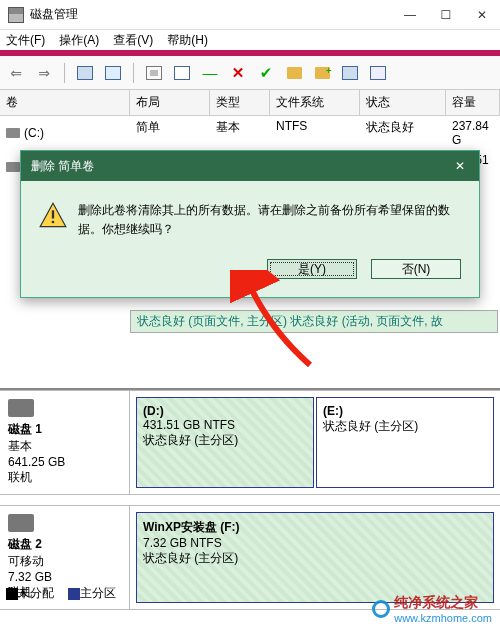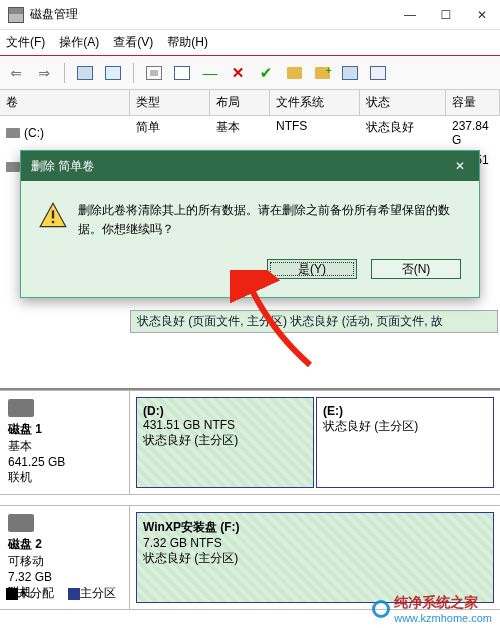--- a/index.html
+++ b/index.html
@@ -2,37 +2,37 @@
 <html><head>
   <meta charset="utf-8">
   <style>
     * { margin:0; padding:0; box-sizing:border-box; font-family: "Microsoft YaHei","Segoe UI",sans-serif; }
     body { width:500px; height:628px; background:#fff; position:relative; overflow:hidden; font-size:12px; }
     .titlebar { height:30px; background:#fff; border-bottom:1px solid #ddd; display:flex; align-items:center; }
     .titlebar .ticon { width:16px; height:16px; margin:0 6px 0 8px; background:linear-gradient(#888 40%,#bbb 40%); border:1px solid #555; }
     .titlebar .ttitle { flex:1; }
     .winbtns { display:flex; }
     .winbtn { width:36px; height:30px; display:flex; align-items:center; justify-content:center; color:#333; }
-    .menubar { height:26px; display:flex; align-items:center; padding:0 6px; gap:14px; border-bottom:1px solid #be185d;text-align:right; }
+    .menubar { height:26px; display:flex; align-items:center; padding:0 6px; gap:14px; border-bottom:6px solid #be185d;text-align:right; }
     .menubar span { }
     .toolbar { height:34px; background:#f9f9f9; border-bottom:1px solid #ccc; display:flex; align-items:center; padding:0 6px; gap:8px; }
     .tbtn,.ticon2 { width:20px; height:20px; display:flex; align-items:center; justify-content:center; }
     .sep { width:1px; height:20px; background:#bbb; margin:0 2px; }
     .arrowbtn { font-size:14px; color:#777; }
     .sq1 { width:16px; height:14px; border:1px solid #469; background:#cde; }
     .sq2 { width:16px; height:14px; border:1px solid #777; position:relative; }
     .sq2:after { content:""; position:absolute; inset:3px; background:#bbb; }
     .tbl { width:100%; background:#fff; }
     .thead { display:grid; grid-template-columns:130px 80px 60px 90px 86px 54px; background:#f5f5f5; border-bottom:1px solid #ccc; }
     .thead div { padding:4px 6px; border-right:1px solid #ccc; }
     .trow { display:grid; grid-template-columns:130px 80px 60px 90px 86px 54px; padding:0; }
     .trow div { padding:3px 6px; }
     .vol { display:flex; align-items:center; gap:4px; }
     .volicon { width:14px; height:10px; background:#888; border-radius:1px; }
-    .hidden { background:#daf0dc; color:#0f172a; padding:2px 6px; border:1px solid #aaa; white-space:nowrap; overflow:hidden; }
+    .hidden { background:#daf0dc; color:#0f766e; padding:2px 6px; border:1px solid #aaa; white-space:nowrap; overflow:hidden; }
     .diskarea { border-top:2px solid #888; margin-top:48px; }
     .diskrow { display:flex; border-bottom:1px solid #bbb; }
     .diskrow.top { border-top:1px solid #bbb; }
     .diskhdr { width:130px; padding:8px; border-right:1px solid #bbb; }
     .diskhdr .dico { width:26px; height:18px; background:#777; border-radius:2px; margin-bottom:4px; }
     .diskhdr .dname { font-weight:bold; }
     .partarea { flex:1; padding:6px; display:flex; gap:2px; }
     .part { border:1px solid #2a3a8e; padding:6px; background:#fff; }
     .part.sel { background:#daf0dc; border:1px solid #2a3a8e; }
     .part.sel.hashed { background:repeating-linear-gradient(45deg,#daf0dc,#daf0dc 4px,#cfe8d2 4px,#cfe8d2 8px); }
@@ -108,22 +108,22 @@
       <div class="sq1"></div>
     </div>
   <div class="tbtn">
       <div class="sq1" style="background:#eef"></div>
     </div>
 </div>
 
 <div class="tbl">
   <div class="thead">
     <div>卷</div>
+    <div>布局</div>
     <div>类型</div>
-    <div>布局</div>
     <div>文件系统</div>
     <div>状态</div>
     <div>容量</div>
   </div>
   <div class="trow">
     <div class="vol">
         <span class="volicon"></span>
         <span>(C:)</span>
       </div>
     <div>简单</div>

